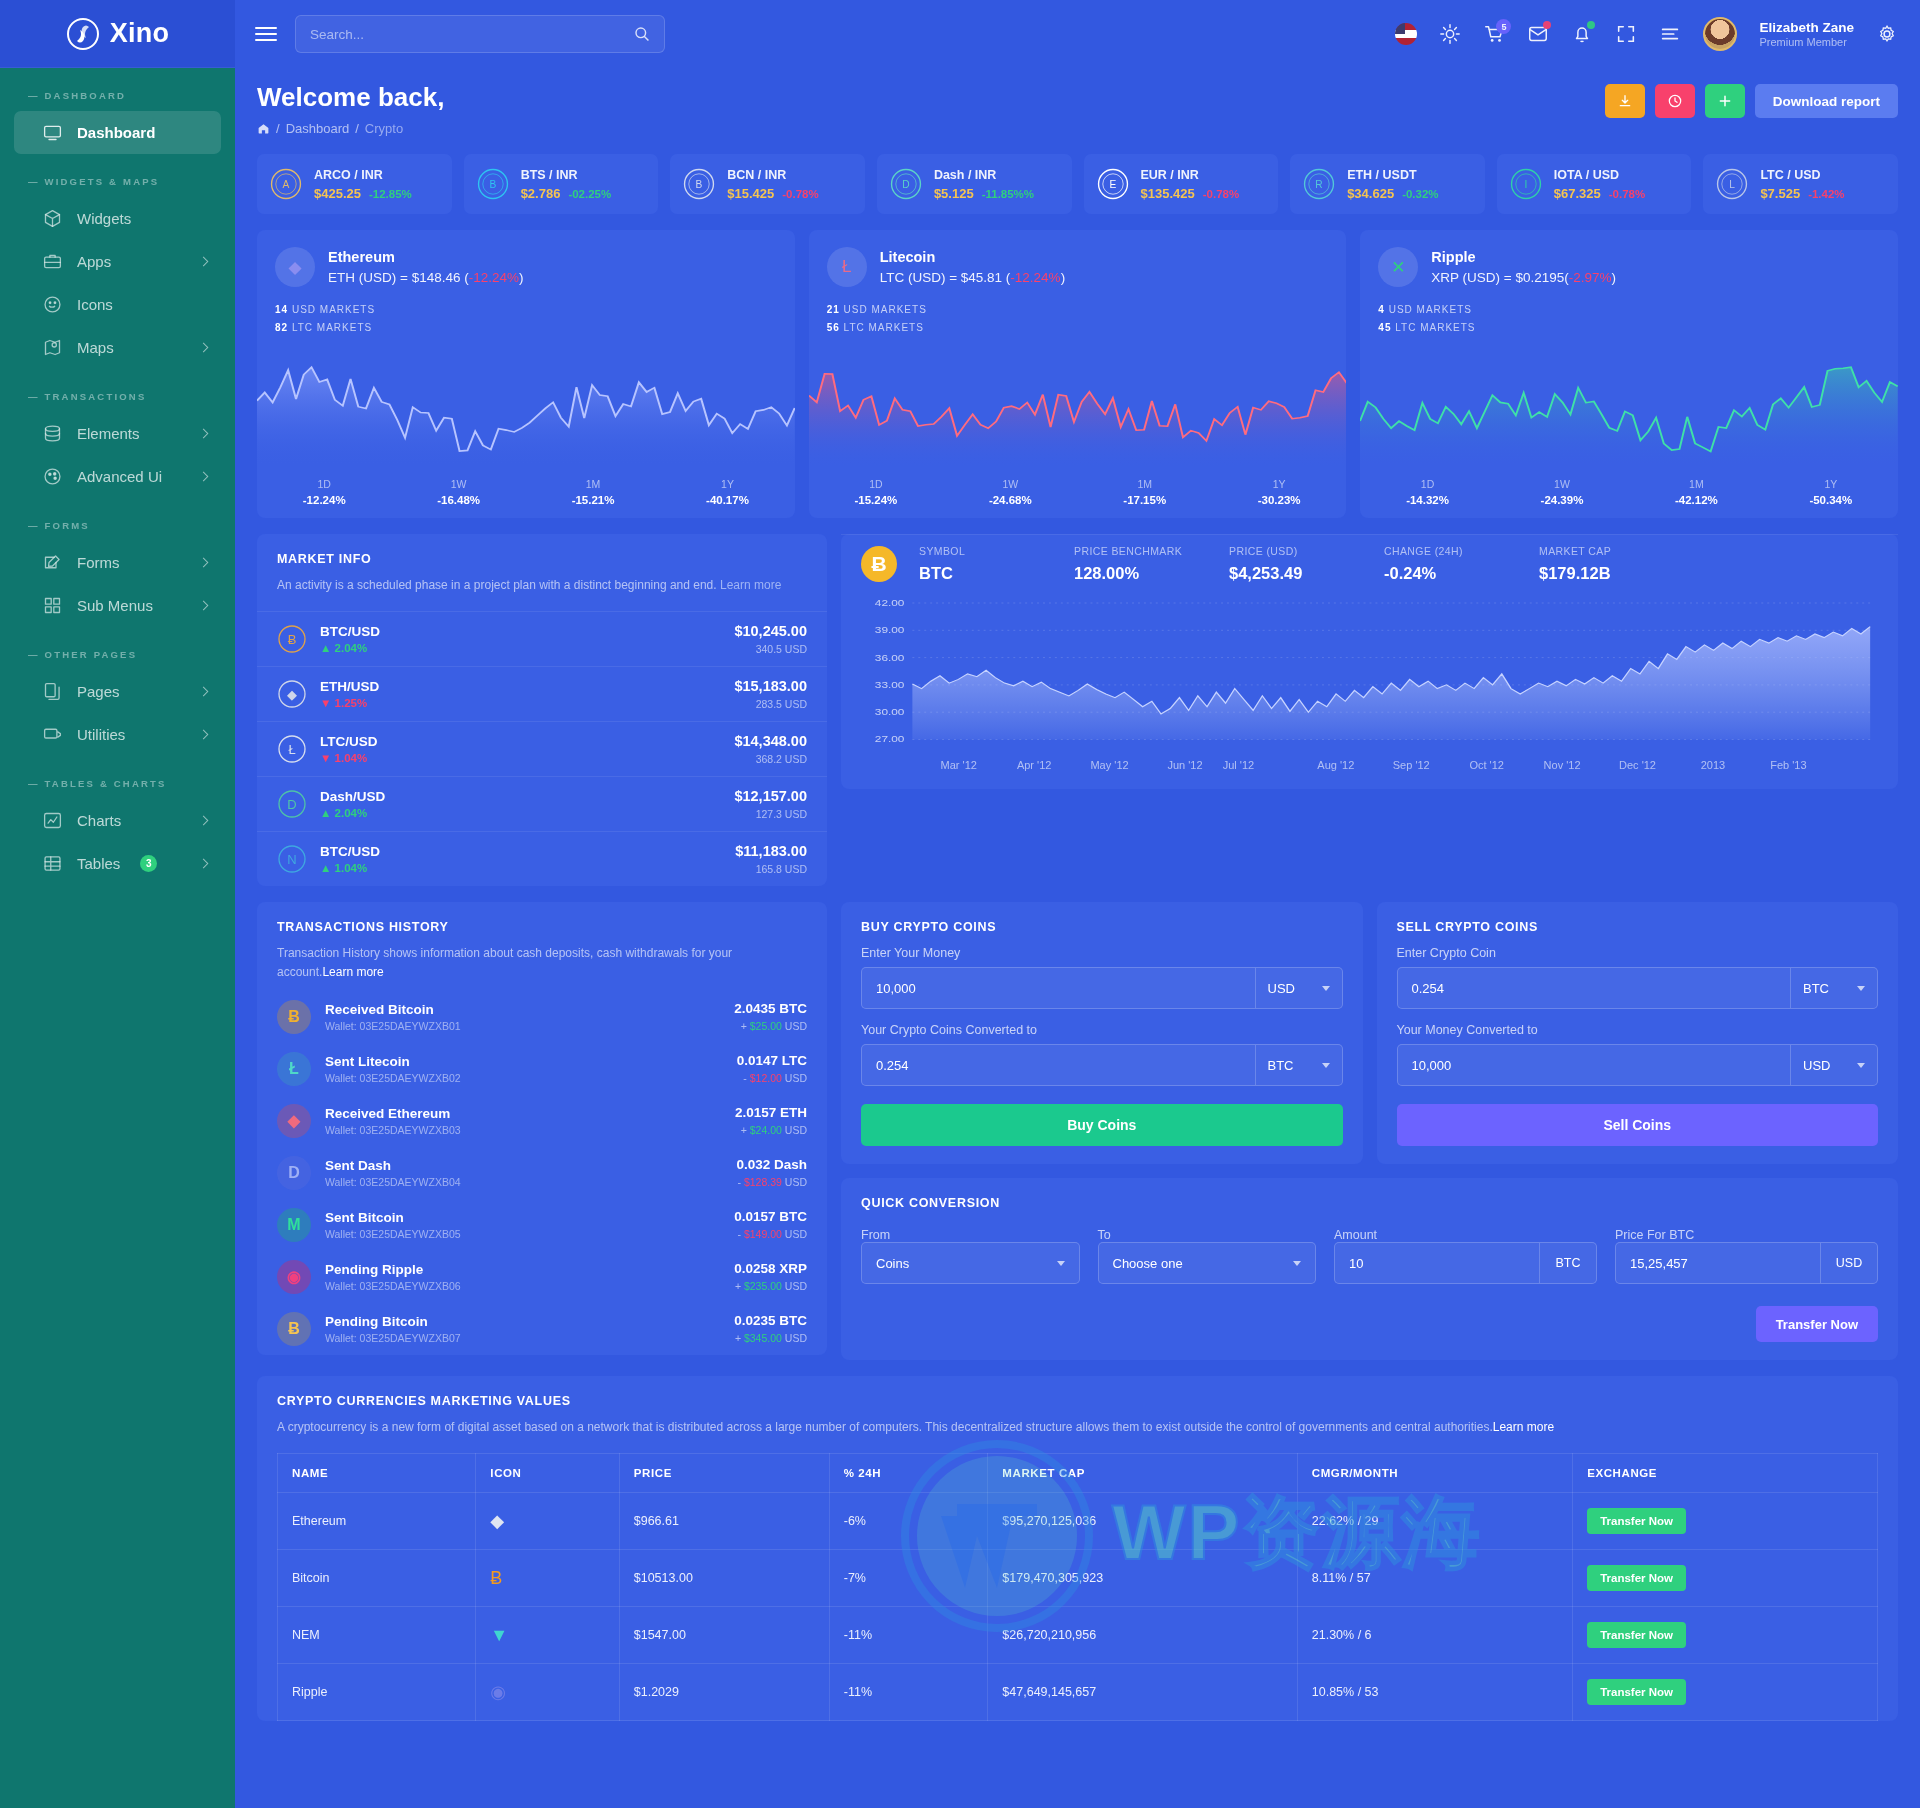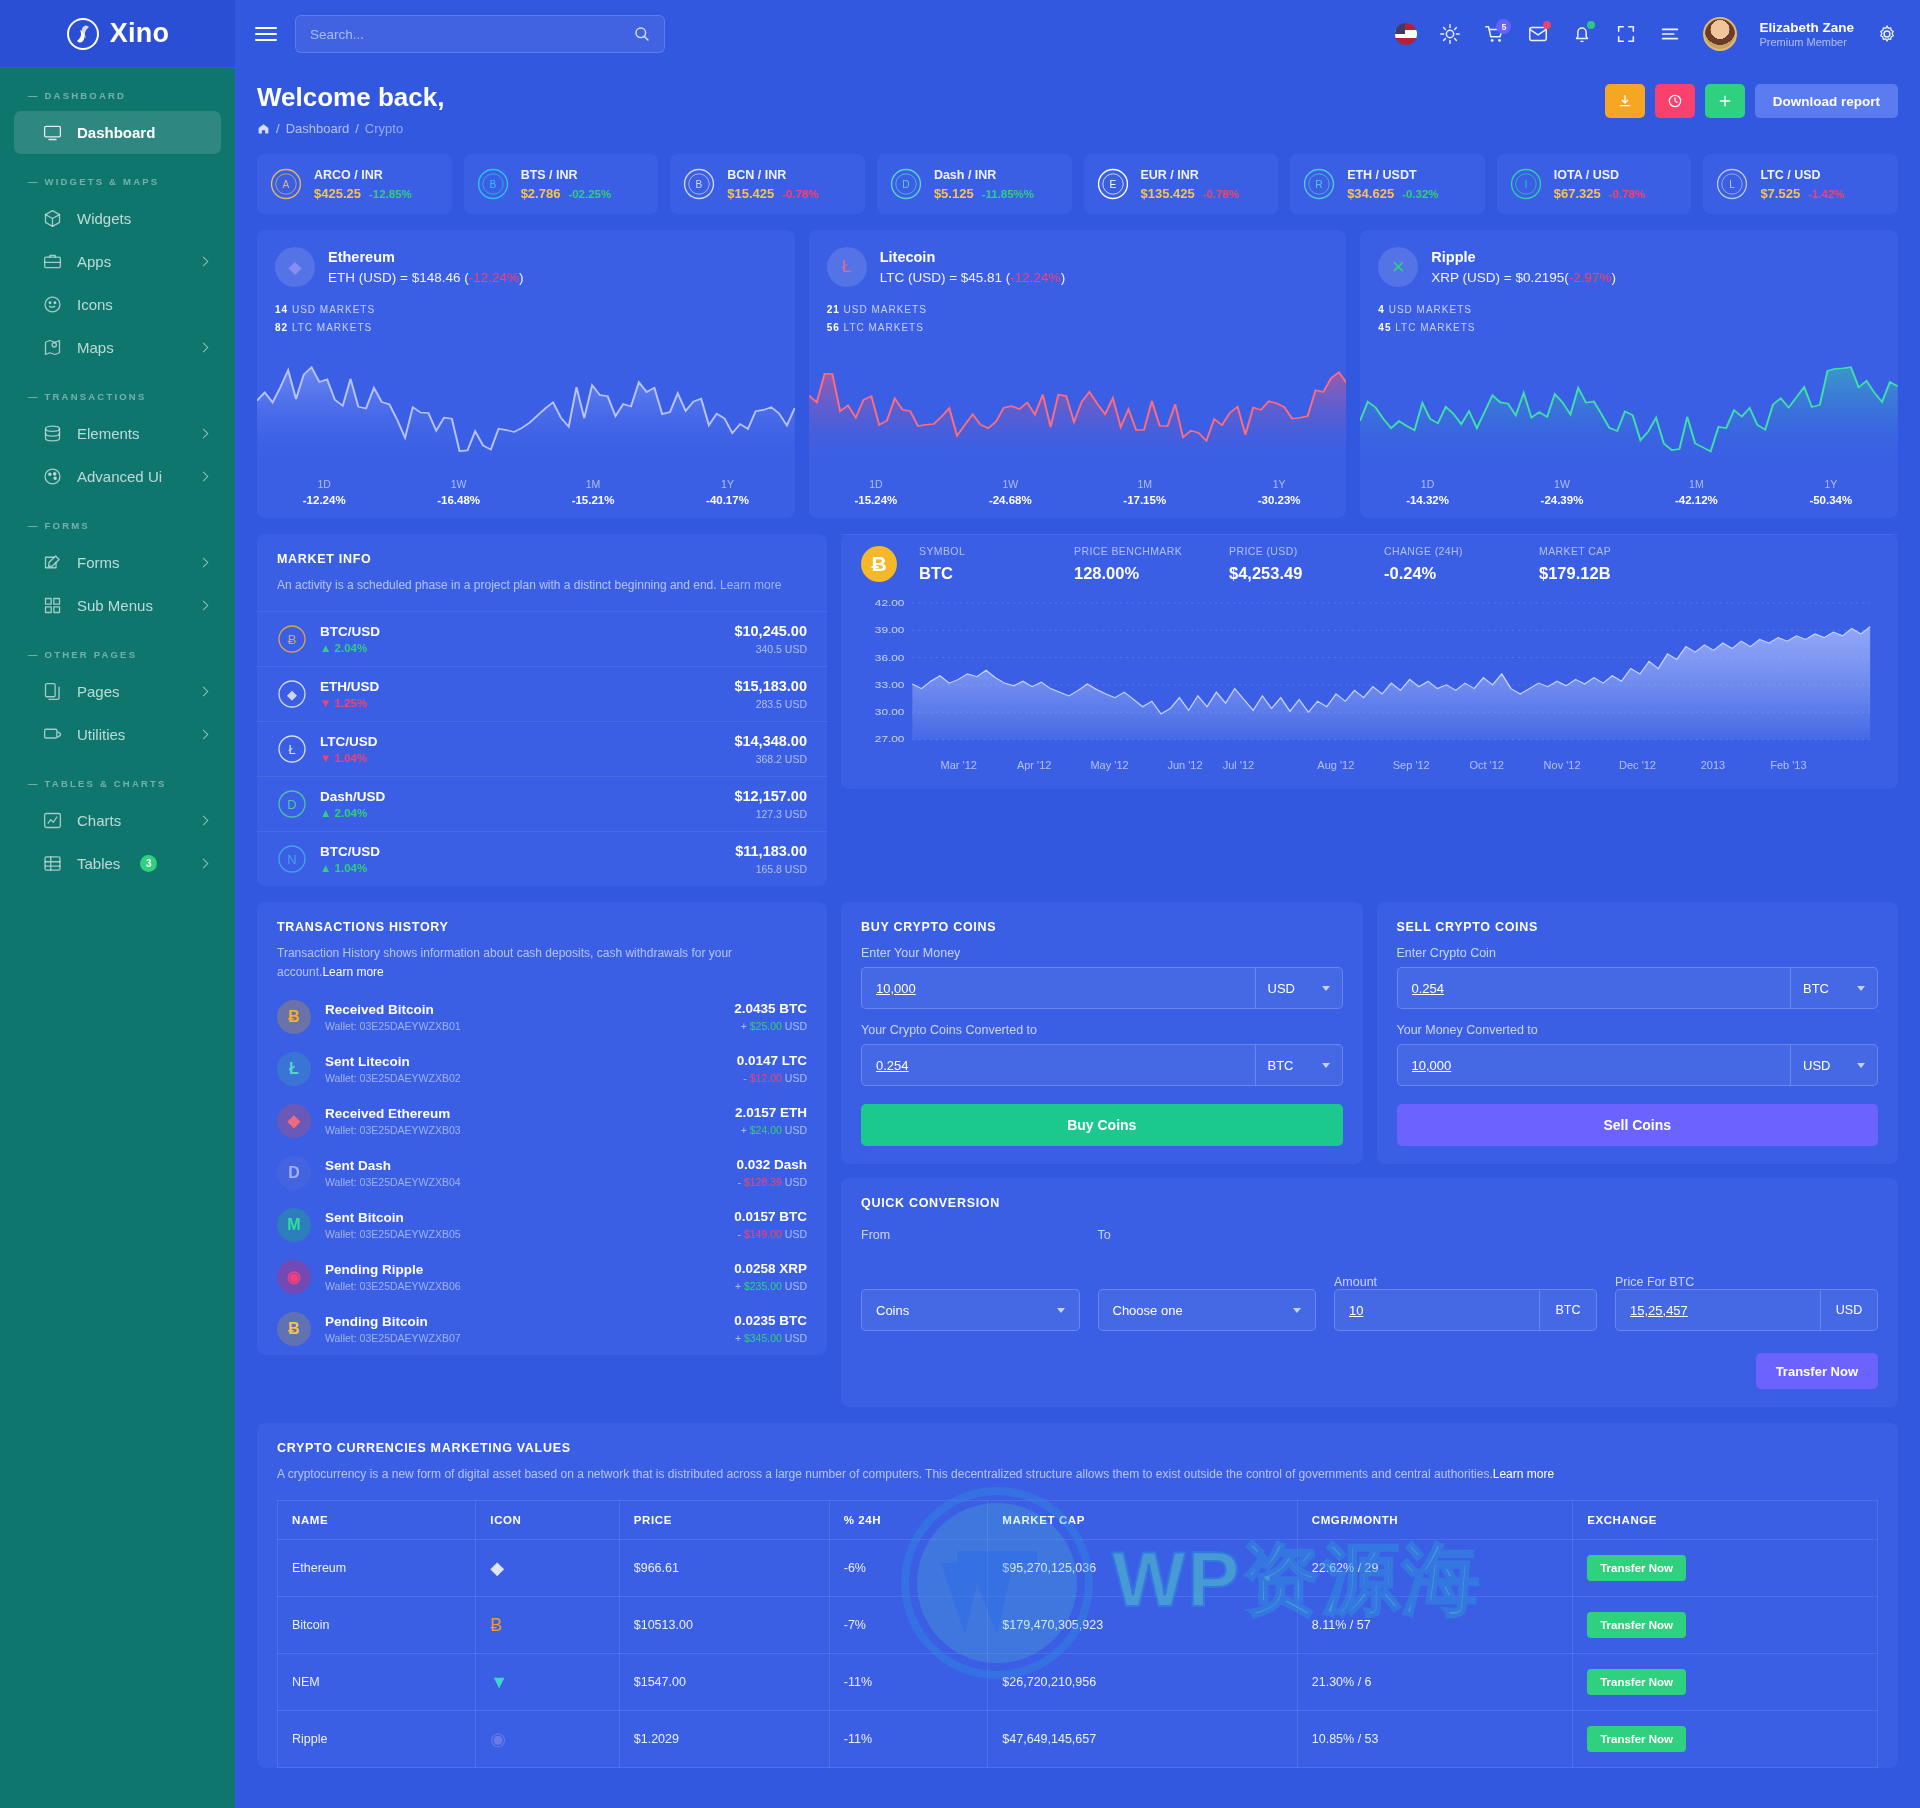--- a/index.html
+++ b/index.html
@@ -188,21 +188,21 @@
   .tx-amt { font-size: 13.5px; font-weight: 700; }
   .tx-usd { font-size: 10.5px; color: rgba(255,255,255,.58); margin-top: 4px; }
 
   
   .f-label { font-size: 12.5px; color: rgba(255,255,255,.72); padding: 0 20px 7px; }
   .f-group { display: flex; padding: 0 20px 14px; }
   .f-input {
     flex: 1; height: 42px; background: rgba(255,255,255,.06);
     border: 1px solid rgba(255,255,255,.2); border-right: 0;
     border-radius: 5px 0 0 5px; color: #fff; font-size: 13px; padding: 0 14px;
-    outline: none; font-family: "Liberation Sans", sans-serif; text-decoration: underline;
+    outline: none; font-family: "Liberation Sans", sans-serif;
   }
   .f-sel {
     width: 88px; height: 42px; background: rgba(255,255,255,.06);
     border: 1px solid rgba(255,255,255,.2); border-radius: 0 5px 5px 0;
     display: flex; align-items: center; justify-content: space-between;
     padding: 0 12px; font-size: 13px; cursor: pointer;
   }
   .caret { width: 0; height: 0; border-left: 4.5px solid transparent; border-right: 4.5px solid transparent; border-top: 5.5px solid rgba(255,255,255,.7); }
   .cta {
     display: block; width: calc(100% - 40px); margin: 4px 20px 18px; height: 42px;
@@ -212,21 +212,21 @@
   .cta-buy { background: #1bc98e; }
   .cta-sell { background: #6c63ff; }
 
   
   .qc-grid { display: flex; gap: 18px; padding: 4px 20px 8px; align-items: flex-end; }
   .qc-col { flex: 1; }
   .qc-lab { font-size: 12.5px; color: rgba(255,255,255,.72); margin-bottom: 0; }
   .qc-sel {
     height: 42px; background: rgba(255,255,255,.06); border: 1px solid rgba(255,255,255,.2);
     border-radius: 5px; display: flex; align-items: center; justify-content: space-between;
-    padding: 0 14px; font-size: 13px; cursor: pointer; margin-top: 47px;
+    padding: 0 14px; font-size: 13px; cursor: pointer;
   }
   .qc-ig { display: flex; }
   .qc-ig .f-input { border-radius: 5px 0 0 5px; }
   .qc-unit {
     width: 58px; height: 42px; background: rgba(255,255,255,.06);
     border: 1px solid rgba(255,255,255,.2); border-radius: 0 5px 5px 0;
     display: flex; align-items: center; justify-content: center; font-size: 12.5px;
   }
   .qc-foot { display: flex; justify-content: flex-end; padding: 14px 20px 18px; }
   .transfer-btn {

